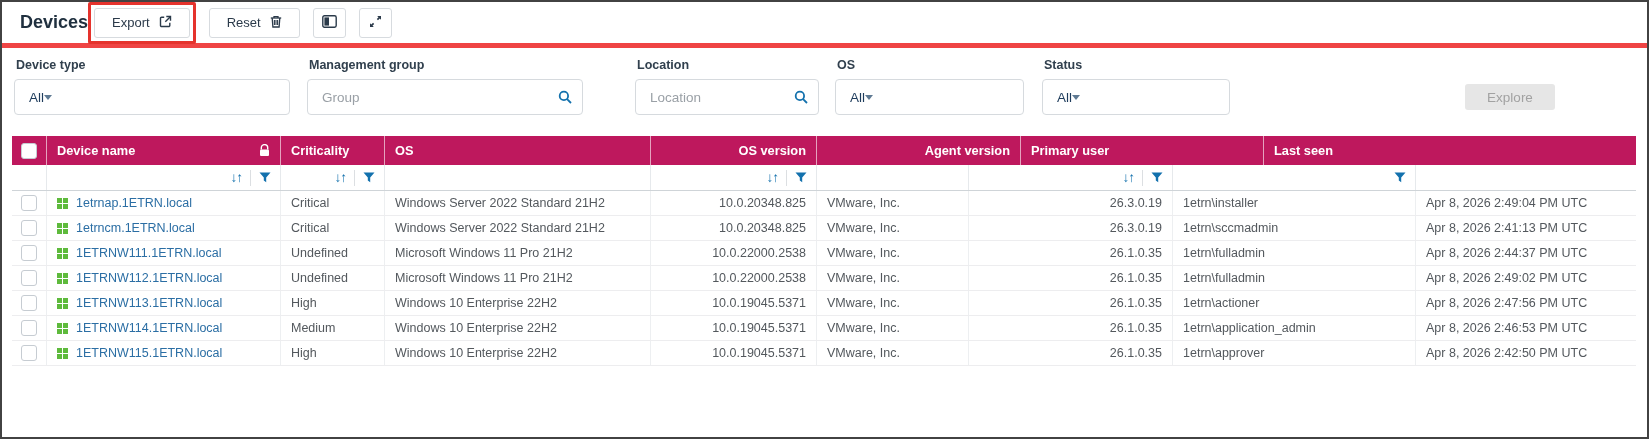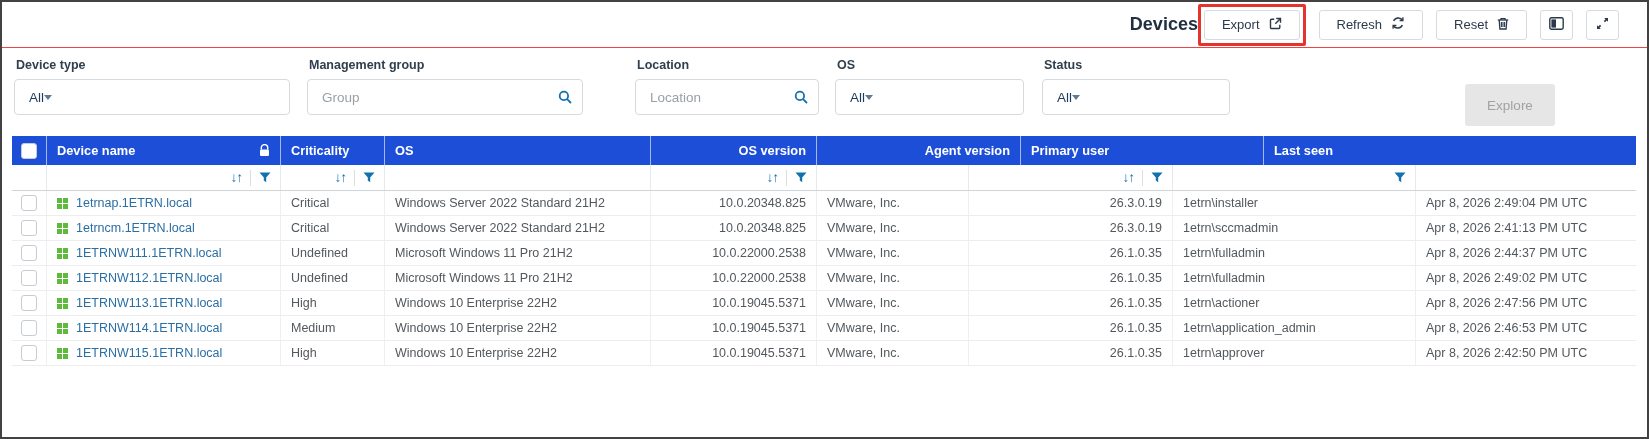--- a/index.html
+++ b/index.html
@@ -8,23 +8,23 @@
     width:1649px; height:439px;
     border:2px solid #424242;
     background:#fff;
     font-family:"Liberation Sans", sans-serif;
     position:relative; overflow:hidden;
     color:#53585d;
   }
 
   
   .titlebar{
-    height:46px; border-bottom:1px solid #ef4444;
-    display:flex; align-items:center; justify-content:flex-end;
-    padding:0 28px 0 18px;
+    height:46px; border-bottom:5px solid #ef4444;
+    display:flex; align-items:center; justify-content:flex-start;
+    padding:0 16px 0 18px;
   }
   .page-title{ margin:0; font-size:18px; font-weight:700; color:#20303f; }
   .toolbar{ display:flex; align-items:center; gap:13px; }
   .btn{
     display:inline-flex; align-items:center; justify-content:center; gap:9px;
     height:30px; padding:0 17px; background:#fff;
     border:1px solid #d7dbdf; border-radius:3px;
     font-size:13px; color:#2b3a4a; cursor:pointer; white-space:nowrap;
   }
   .iconbtn{ width:33px; padding:0; }
@@ -50,28 +50,28 @@
     padding:0 34px 0 14px; font-size:13.5px; color:#1e3c5c; outline:none;
     font-family:"Liberation Sans", sans-serif;
   }
   .inputwrap input::placeholder{ color:#9aa0a6; }
   .inputwrap .search-ic{ position:absolute; right:11px; top:11px; }
   .caret{
     width:0; height:0; border-left:4.5px solid transparent; border-right:4.5px solid transparent;
     border-top:5px solid #5f7a93;
   }
   .explore-btn{
-    position:absolute; left:1463px; top:36px; width:90px; height:42px;
+    position:absolute; left:1463px; top:36px; width:90px; height:26px;
     background:#e6e6e6; color:#a2a2a2; border:none; border-radius:3px;
     font-size:13.5px; font-family:"Liberation Sans", sans-serif;
   }
 
   
   .tbl{ margin-left:10px; width:1624px; font-size:12.5px; }
-  .thead{ display:flex; height:29px; background:#1d4ed8; }
+  .thead{ display:flex; height:29px; background:#be185d; }
   .th{
     height:100%; display:flex; align-items:center; padding:0 10px;
     color:#fff; font-weight:700; font-size:12.8px; white-space:nowrap; overflow:hidden;
     border-left:1px solid rgba(255,255,255,.6);
   }
   .th:first-child{ border-left:none; justify-content:center; }
   .th.right{ justify-content:flex-end; }
   .th.spread{ justify-content:space-between; }
   .filterrow{ display:flex; height:26px; border-bottom:1px solid #cfd4d8; background:#fff; }
   .fth{
@@ -108,31 +108,20 @@
         <span>Export</span>
         <span>
           <svg width="13" height="13" viewBox="0 0 13 13" fill="none" stroke="#2b3a4a" stroke-width="1.4">
             <path d="M5.2 2.2 H2.6 A1.1 1.1 0 0 0 1.5 3.3 V10.4 A1.1 1.1 0 0 0 2.6 11.5 H9.7 A1.1 1.1 0 0 0 10.8 10.4 V7.8"></path>
             <path d="M7.3 1.5 H11.5 V5.7"></path>
             <path d="M11.3 1.7 L6.3 6.7"></path>
           </svg>
         </span>
       </button>
     </span>
-    <button class="btn">
-      <span>Refresh</span>
-      <span>
-        <svg width="14" height="14" viewBox="0 0 14 14" fill="none" stroke="#2b3a4a" stroke-width="1.5">
-          <path d="M11.7 4.2 A5.3 5.3 0 0 0 2.6 4.9"></path>
-          <path d="M2.3 9.8 A5.3 5.3 0 0 0 11.4 9.1"></path>
-          <path d="M11.9 1.2 V4.5 H8.6" stroke-width="1.3"></path>
-          <path d="M2.1 12.8 V9.5 H5.4" stroke-width="1.3"></path>
-        </svg>
-      </span>
-    </button>
     <button class="btn">
       <span>Reset</span>
       <span>
         <svg width="12" height="13" viewBox="0 0 12 13" fill="none" stroke="#2b3a4a" stroke-width="1.3">
           <path d="M0.8 3 H11.2"></path>
           <path d="M4 3 V1.6 H8 V3"></path>
           <path d="M2.2 3 L2.9 12 H9.1 L9.8 3"></path>
           <path d="M4.4 5 V10 M6 5 V10 M7.6 5 V10" stroke-width="1.1"></path>
         </svg>
       </span>

